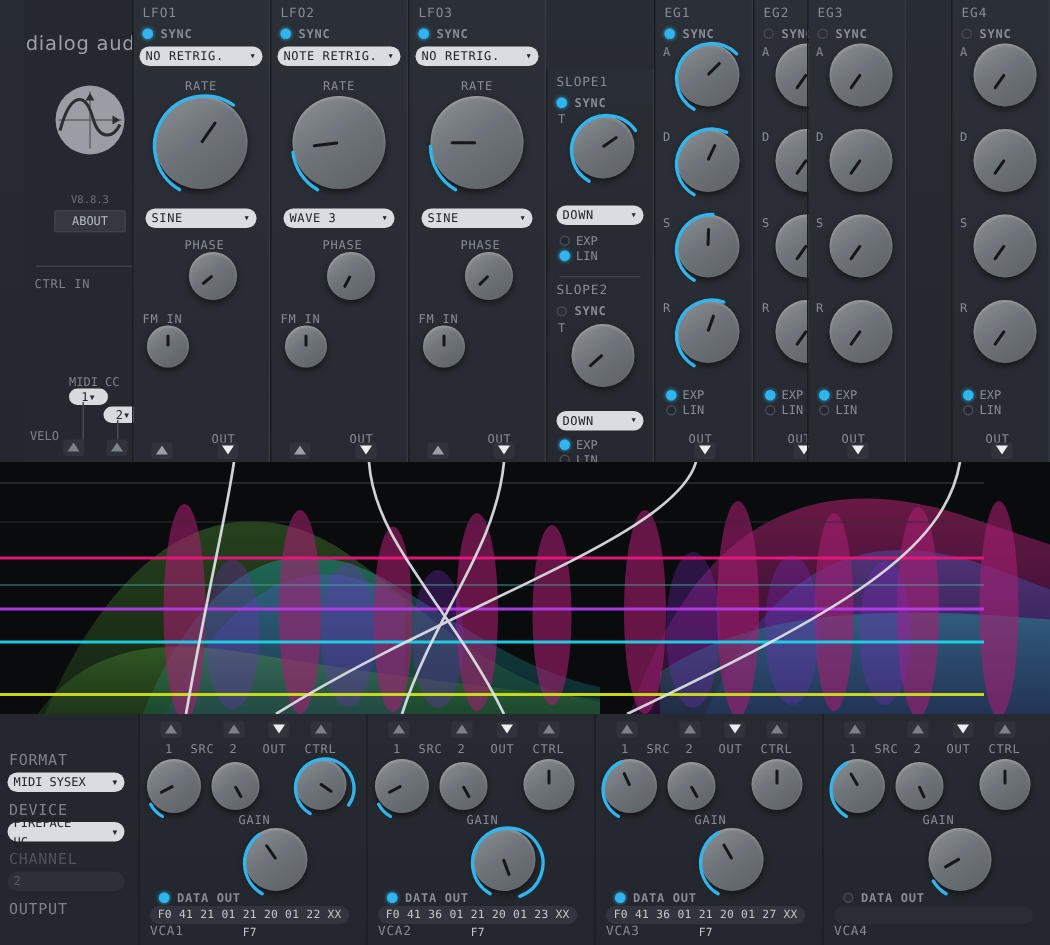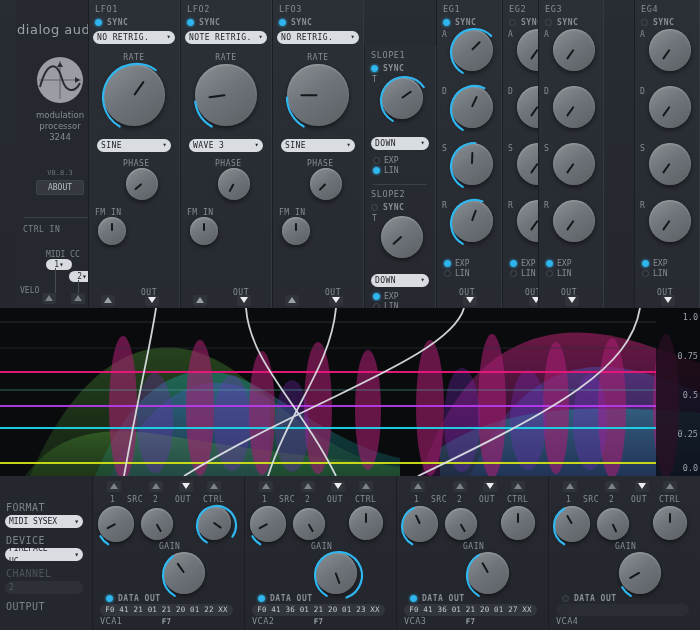--- a/index.html
+++ b/index.html
@@ -132,25 +132,20 @@
       <div class="logo-txt">dialog audio</div>
       <div class="logo-circ">
         <svg width="46" height="46" viewBox="0 0 46 46">
           <path d="M2 23 L44 23" stroke="#5e6368" stroke-width="1"></path>
           <path d="M23 4 L23 42" stroke="#5e6368" stroke-width="1"></path>
           <path d="M3 30 C10 4, 20 4, 25 22 C29 36, 38 36, 43 26" stroke="#2b2e33" stroke-width="2" fill="none"></path>
           <path d="M23 5 l-3 5 h6 z" fill="#2b2e33"></path>
           <path d="M43 23 l-5 -3 v6 z" fill="#2b2e33"></path>
         </svg>
       </div>
-      <div class="brand-sub">
-        <div>modulation</div>
-        <div>processor</div>
-        <div>3244</div>
-      </div>
       <div class="ver">V8.8.3</div>
       <div class="about">ABOUT</div>
       <div class="hr"></div>
       <div class="midi-in">CTRL IN</div>
       <div class="midicc-lbl">MIDI CC</div>
       <div class="mini-sel" style="left:30px;top:259px;">
         <span class="cv">1</span><span>▾</span>
       </div>
       <div class="mini-sel" style="left:53px;top:271px;">
         <span class="cv">2</span><span>▾</span>
@@ -708,27 +703,20 @@
         <path d="M156,0 C150,40 140,78 124,168"></path>
         <path d="M246,0 C250,55 300,95 336,168"></path>
         <path d="M336,0 C330,60 290,100 268,168"></path>
         <path d="M464,0 C450,50 300,95 184,168"></path>
         <path d="M640,0 C630,60 560,100 418,168"></path>
       </g>
     </svg>
 
   </div>
 
-  <div class="axis-bg">
-    <div class="axis" style="top:4px">1.0</div>
-    <div class="axis" style="top:43px">0.75</div>
-    <div class="axis" style="top:82px">0.5</div>
-    <div class="axis" style="top:121px">0.25</div>
-    <div class="axis" style="top:155px">0.0</div>
-  </div>
 
   <div class="bot"></div>
 
   <div class="botleft">
     <div class="fl" style="margin-top:26px">FORMAT</div>
     <div class="fd">
       <span>MIDI SYSEX</span>
         <span>▾</span>
     </div>
     <div class="fl" style="margin-top:7px">DEVICE</div>

